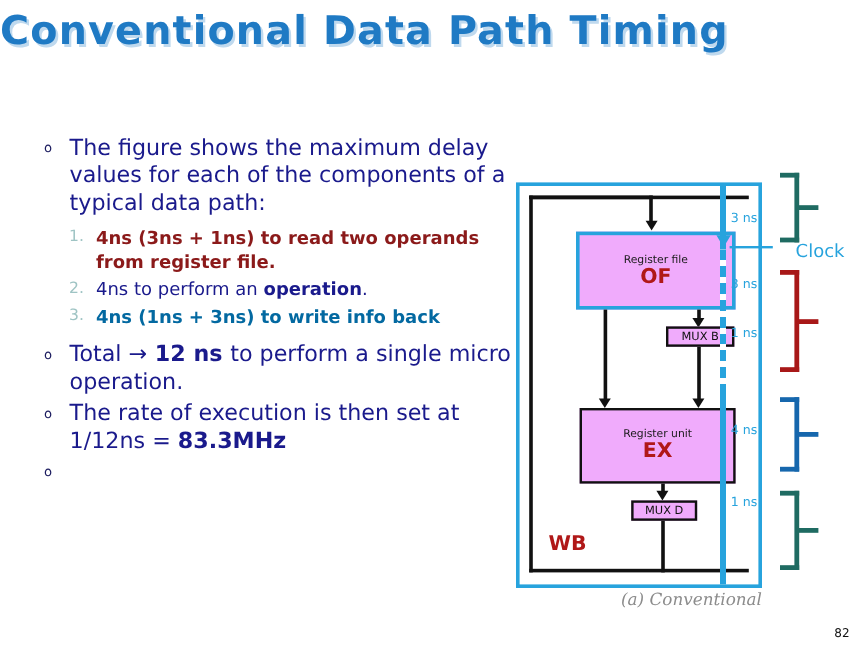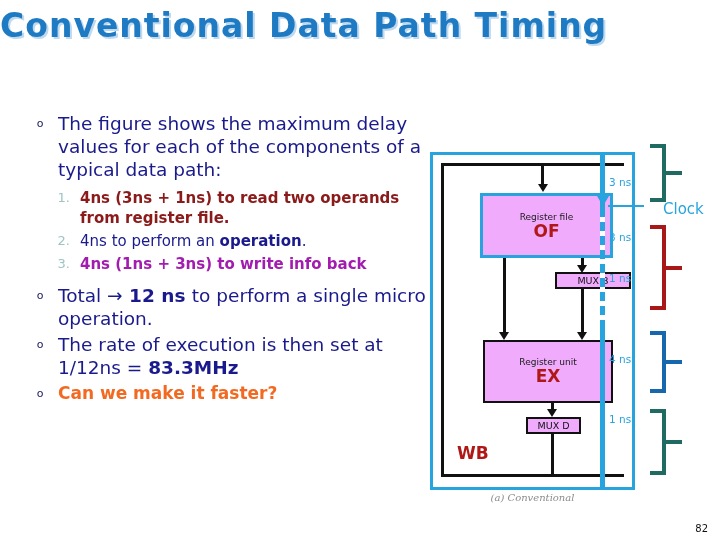--- a/index.html
+++ b/index.html
@@ -85,21 +85,21 @@
   }
   .num-text {
     flex: 1 1 auto;
     font-size: 15px;
     line-height: 20px;
     font-weight: bold;
     font-family: "DejaVu Sans", sans-serif;
   }
   .c-darkred { color: #8b1a1a; }
   .c-blue    { color: #1a1a8c; }
-  .c-teal    { color: #a21caf; }
+  .c-teal    { color: #0369a1; }
   .c-orange  { color: #f26a21; }
 
   .thin { font-weight: normal; }
 
   #lower-bullets { margin-top: 10px; }
   #lower-bullets .bullet-row { margin-bottom: 3px; }
 
   
   #figure {
     position: absolute;
@@ -156,21 +156,21 @@
     left: 50px;
     top: 185px;
     width: 130px;
     height: 63px;
     border: 2px solid #111111;
     padding-top: 15px;
   }
   #mux-b-block {
     left: 122px;
     top: 117px;
-    width: 76px;
+    width: 57px;
     height: 17px;
     border: 2px solid #111111;
     font-size: 9.5px;
     line-height: 13px;
     color: #111;
     font-family: "DejaVu Sans", sans-serif;
   }
   #mux-d-block {
     left: 93px;
     top: 262px;
@@ -269,22 +269,22 @@
   }
   .brace .b-nub {
     position: absolute; left: 14px; width: 18px; height: 4px;
   }
 
   #figure-caption {
     position: absolute;
     left: 430px;
     top: 492px;
     width: 205px;
-    text-align: center;
-    font-size: 10px;
+    text-align: right;
+    font-size: 14px;
     font-style: italic;
     color: #8c8c8c;
     font-family: "DejaVu Serif", serif;
   }
 
   #page-number {
     position: absolute;
     right: 12px;
     bottom: 6px;
     font-size: 10px;
@@ -330,21 +330,20 @@
       <div class="bullet-text"><span>Total </span><span>→</span><b> 12 ns </b><span>to perform a single micro operation.</span></div>
     </div>
 
     <div class="bullet-row">
       <div class="bullet-marker">o</div>
       <div class="bullet-text"><span>The rate of execution is then set at 1/12ns = </span><b>83.3MHz</b></div>
     </div>
 
     <div class="bullet-row">
       <div class="bullet-marker">o</div>
-      <div class="bullet-text c-orange" style="font-weight:bold;font-size:17px;">Can we make it faster?</div>
     </div>
 
   </div>
 </div>
 
 <div id="figure">
 
   <div id="feedback-loop"></div>
 
   <div class="hline" style="left:8px; top:8px; width:103px;"></div>

